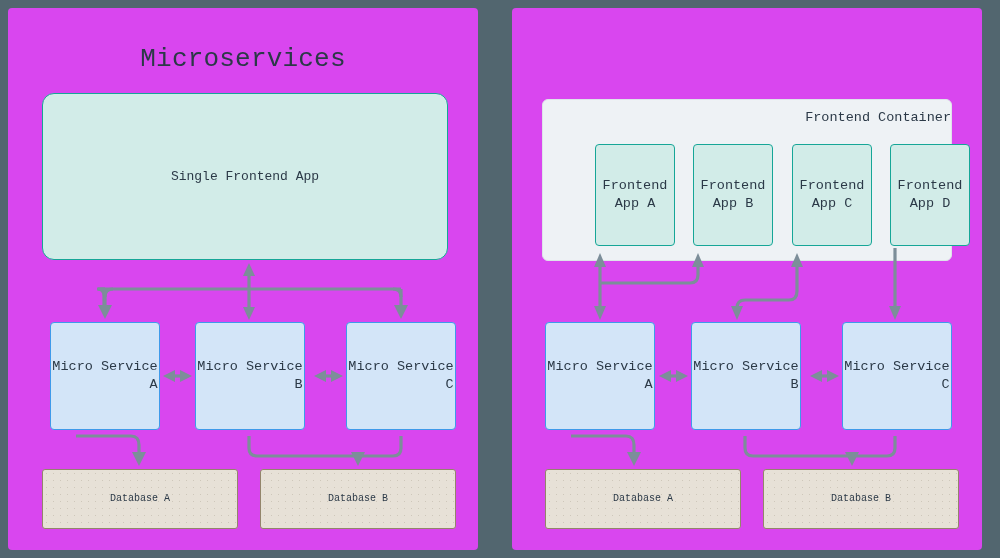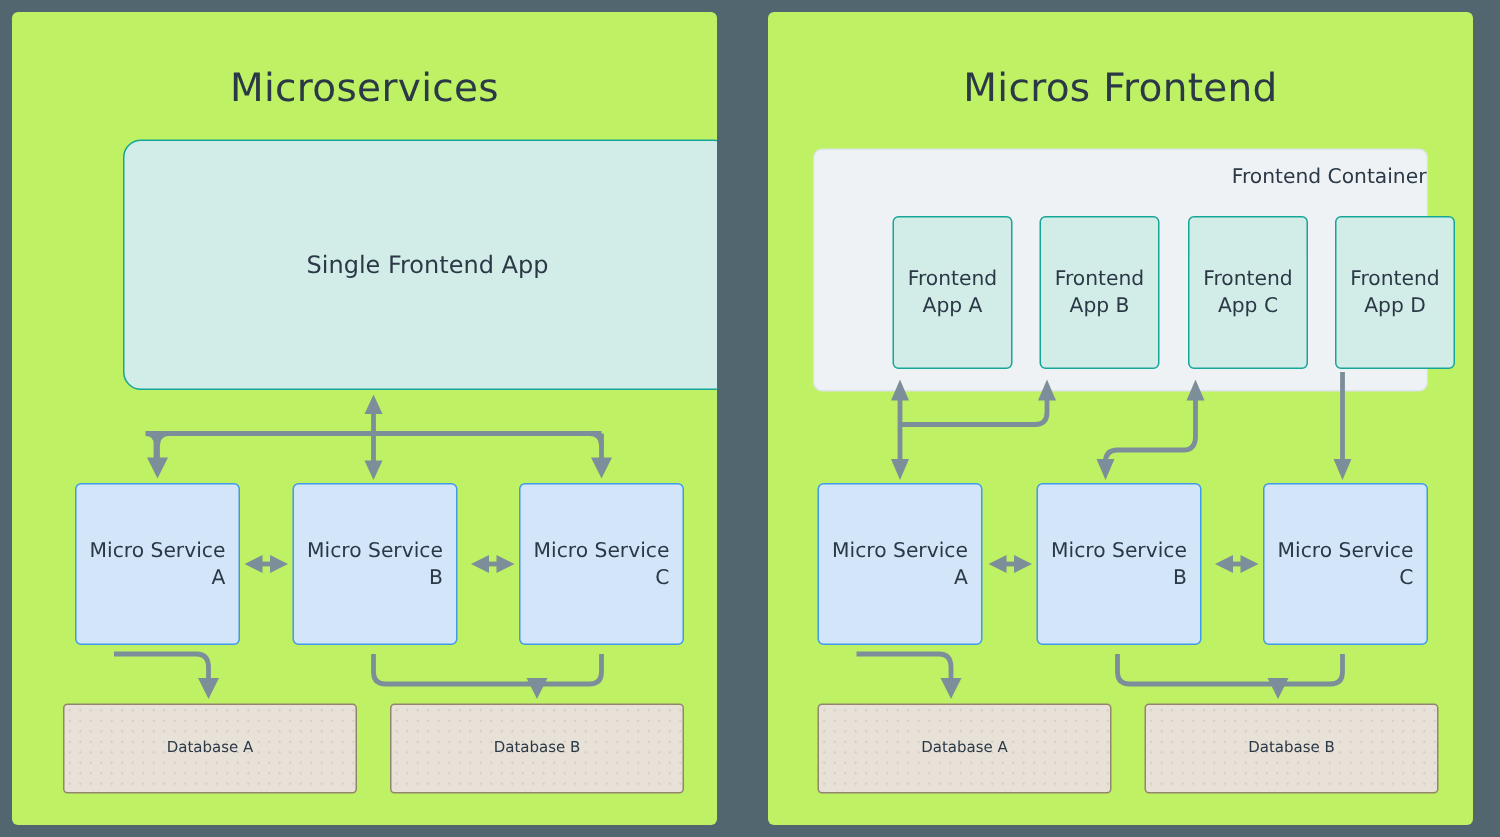--- a/index.html
+++ b/index.html
@@ -16,23 +16,24 @@
   #root {
     position: relative;
     width: 1000px;
     height: 558px;
     background: #52666f;
   }
   .panel {
     position: absolute;
     top: 8px;
     height: 542px;
-    background: #bef264;
+    background: #d946ef;
     border-radius: 4px;
     overflow: hidden;
+    font-family: Liberation Mono, monospace;
   }
   #panel-left  { left: 8px;  width: 470px; }
   #panel-right { left: 512px; width: 470px; }
 
   .panel-title {
     position: absolute;
     left: 0; right: 0;
     top: 36px;
     text-align: center;
     font-size: 26px;
@@ -57,22 +58,21 @@
     background: #d2ece8;
     border: 1.6px solid #16a697;
     border-radius: 4px;
     font-size: 13.5px;
     margin-left: 35px;
   }
   .teal-big {
     background: #d2ece8;
     border: 1.6px solid #16a697;
     border-radius: 12px;
-    font-size: 16px;
-    margin-left: 40px;
+    font-size: 13px;
   }
 
   
   .blue {
     background: #d3e5f8;
     border: 1.6px solid #3f9aea;
     border-radius: 4px;
     font-size: 13.5px;
     text-align: right;
   }
@@ -189,21 +189,20 @@
       <polygon class="hd" points="131,458 124,444 138,444"></polygon>
 
       <path class="ln" d="M241,428 L241,440 Q241,448 249,448 L350,448"></path>
       <path class="ln" d="M393,428 L393,440 Q393,448 385,448 L350,448"></path>
       <polygon class="hd" points="350,458 343,444 357,444"></polygon>
     </svg>
   </div>
 
   <div class="panel" id="panel-right">
 
-    <div class="panel-title">Micros Frontend</div>
 
     <div class="container-box" style="left:30px; top:91px; width:410px; height:162px;">
       <div class="container-label">Frontend Container</div>
     </div>
 
     <div class="box teal" style="left:48px; top:136px; width:80px; height:102px;">
       <span>
         <span>Frontend</span><br>
         <span>App A</span>
       </span>

